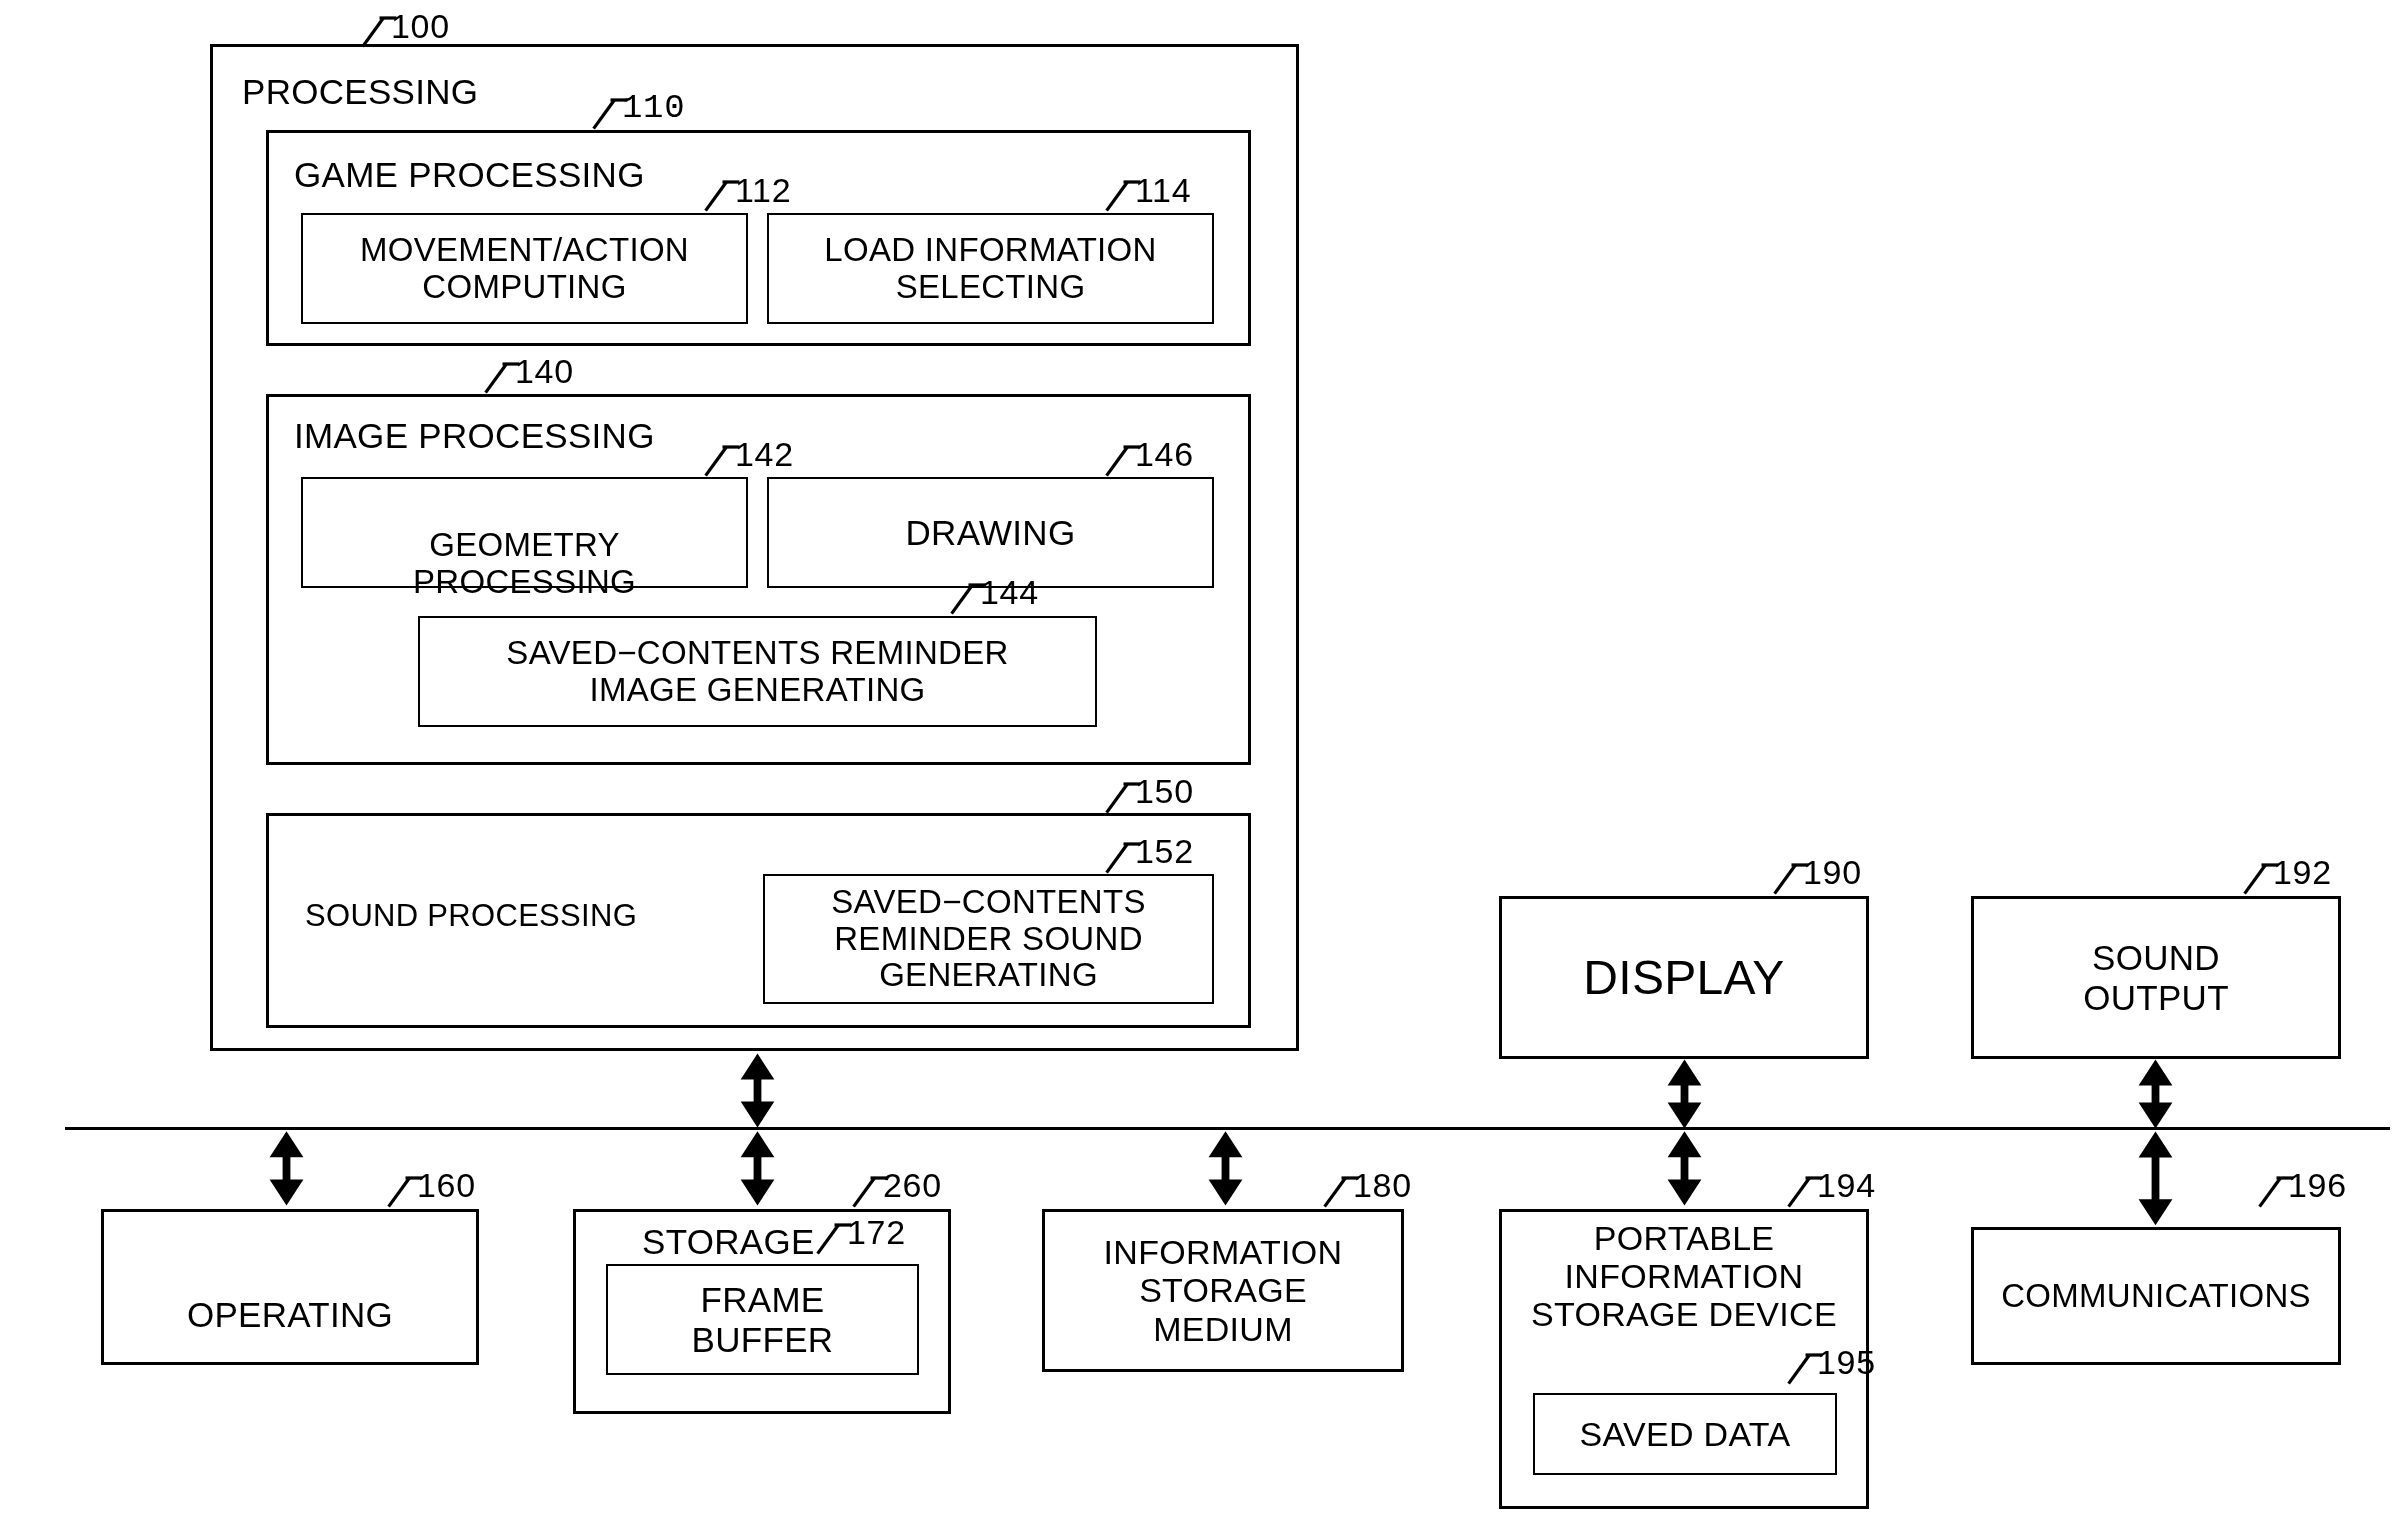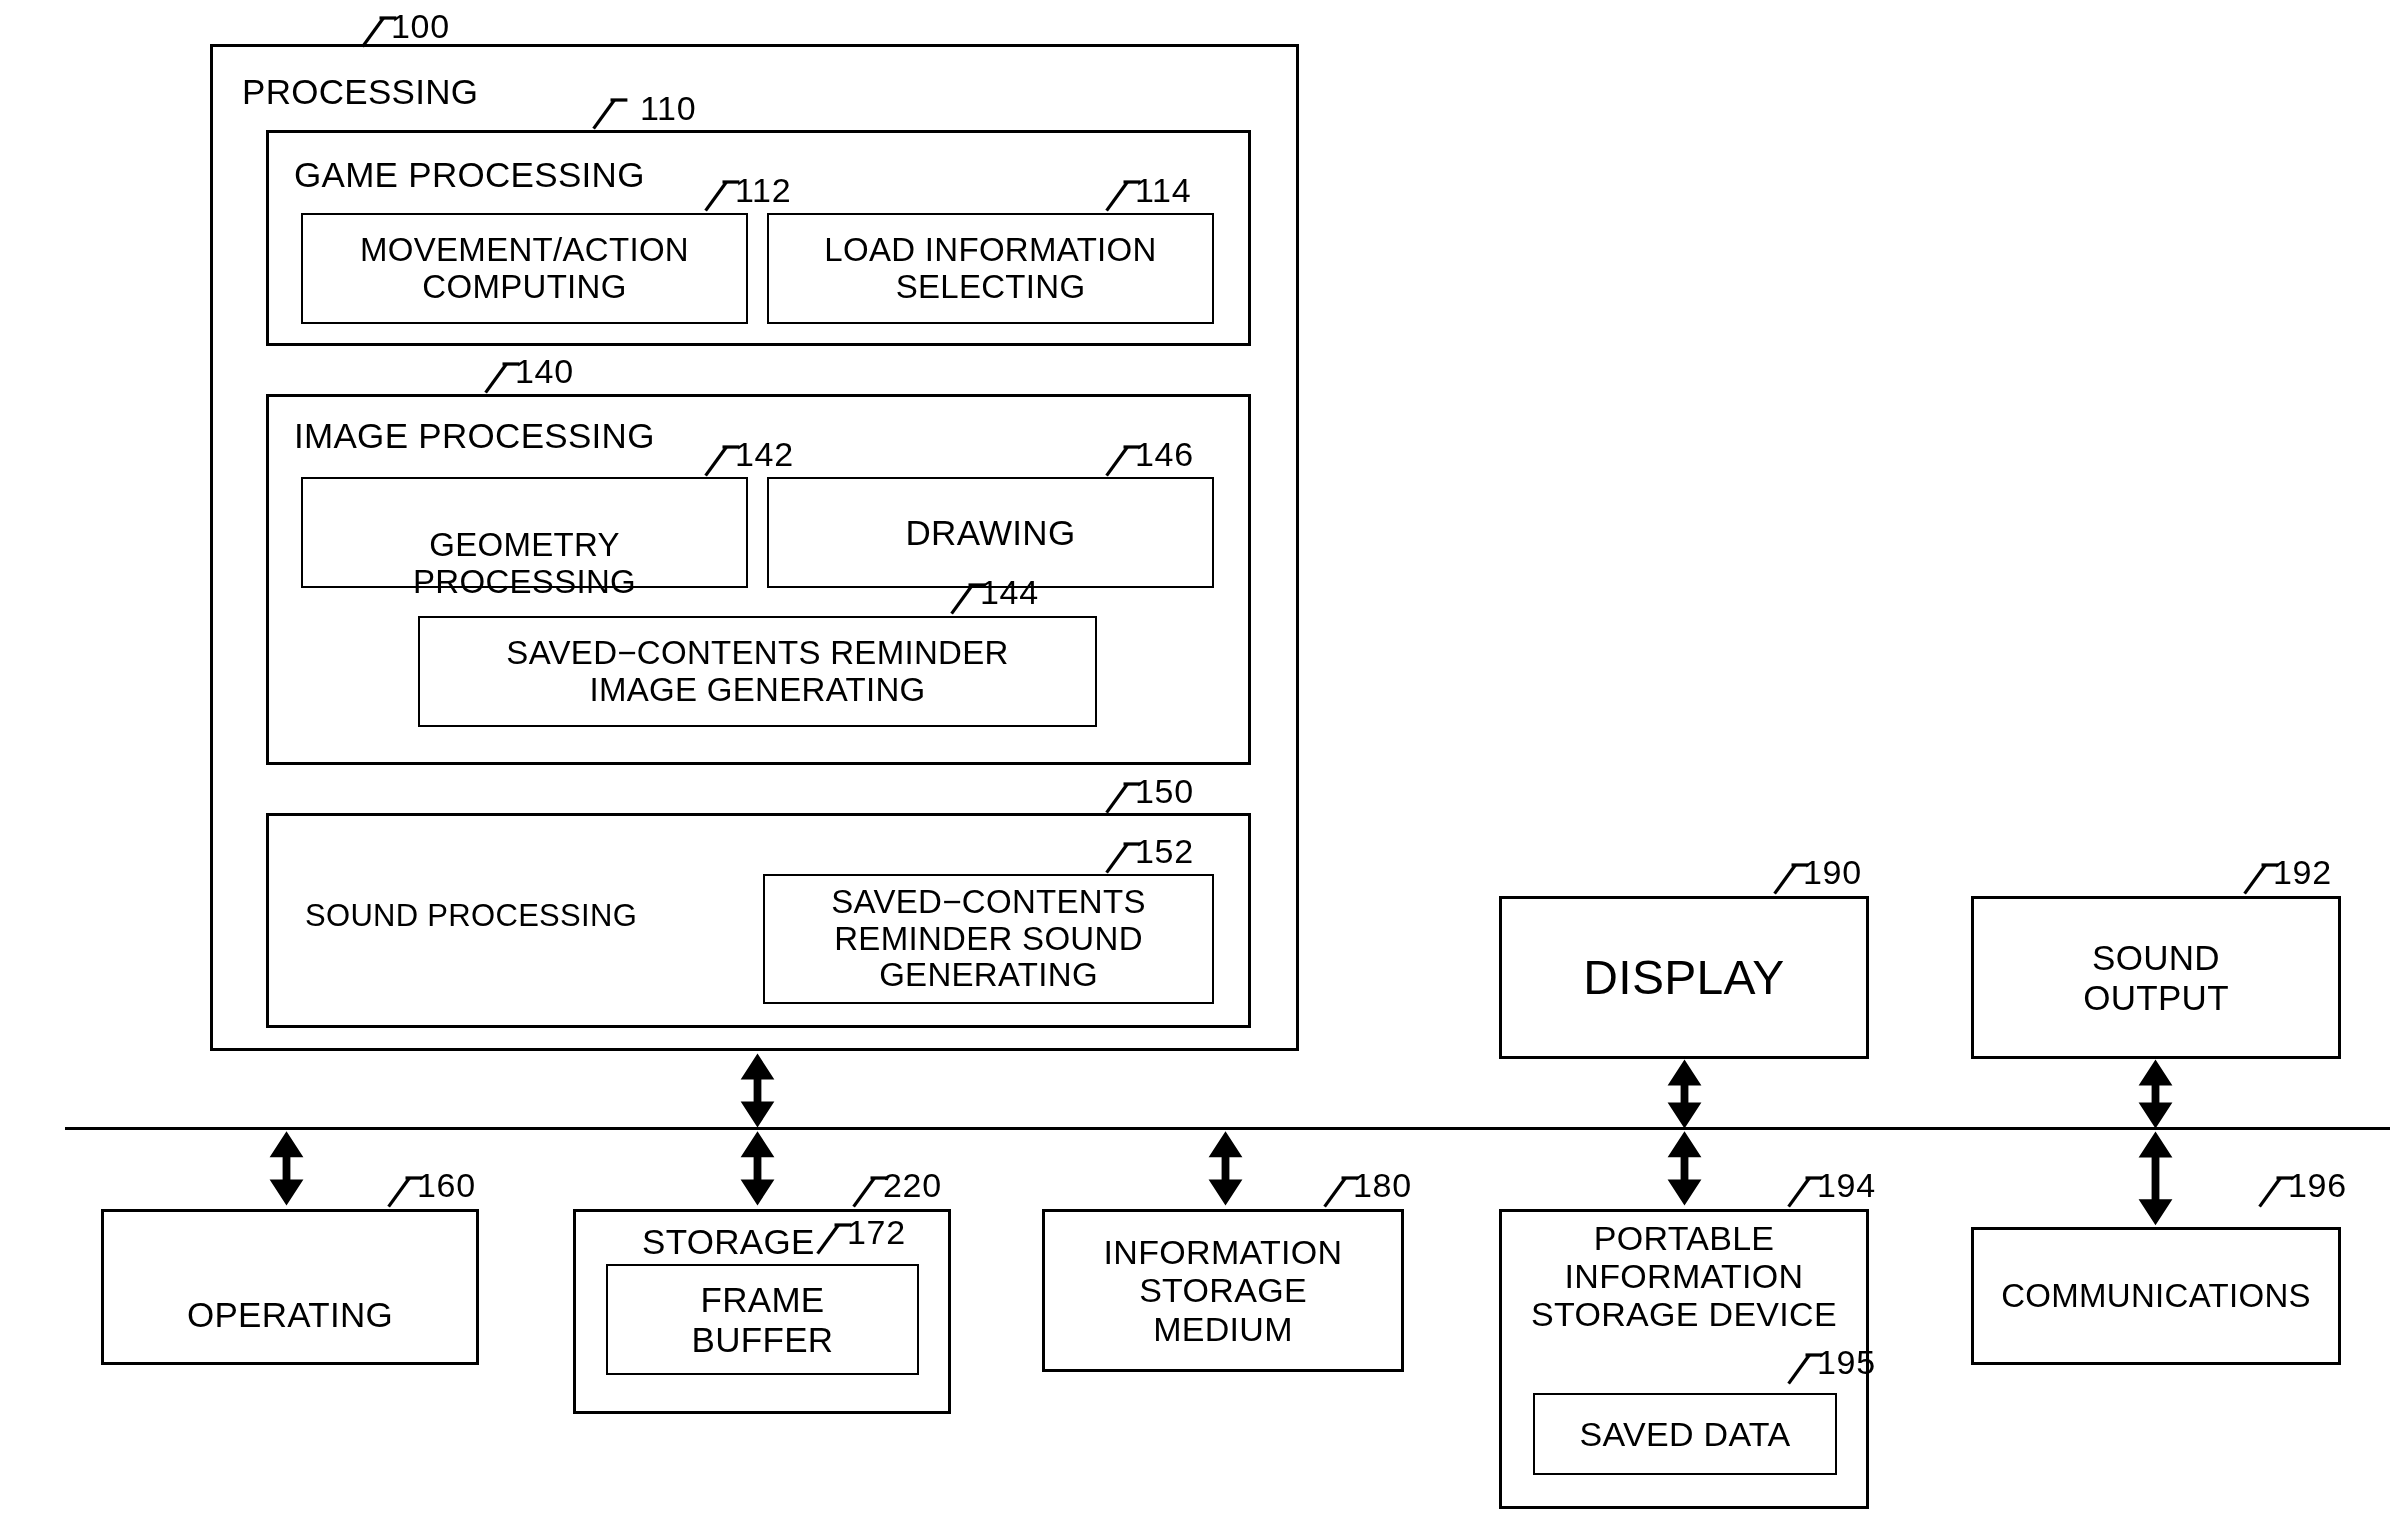--- a/index.html
+++ b/index.html
@@ -68,21 +68,21 @@
   <div class="tick" style="left:360px; top:14.3px;">
     <svg width="39" height="34" viewBox="0 0 60 52">
         <path d="M4 50 L36 6" stroke="#000" stroke-width="5" fill="none"></path>
         <path d="M30 6 L56 6" stroke="#000" stroke-width="5" fill="none"></path>
       </svg>
   </div>
 
   <div class="box" style="left:210px; top:44px; width:1089px; height:1007px;"></div>
   <div class="label leftlabel" style="left:242px; top:72px; width:456px; font-size:35px;">PROCESSING</div>
 
-  <div class="ref" style="left:640px; top:89px;">110</div>
+  <div class="ref" style="left:622px; top:89px;font-family:Liberation Mono, monospace;">110</div>
   <div class="tick" style="left:591px; top:96px;">
     <svg width="39" height="34" viewBox="0 0 60 52">
         <path d="M4 50 L36 6" stroke="#000" stroke-width="5" fill="none"></path>
         <path d="M30 6 L56 6" stroke="#000" stroke-width="5" fill="none"></path>
       </svg>
   </div>
 
   <div class="box" style="left:266px; top:130px; width:985px; height:216px;"></div>
   <div class="label leftlabel" style="left:294px; top:155px; width:456px; font-size:35px;">GAME PROCESSING</div>
 
@@ -265,21 +265,21 @@
     <svg width="39" height="34" viewBox="0 0 60 52">
         <path d="M4 50 L36 6" stroke="#000" stroke-width="5" fill="none"></path>
         <path d="M30 6 L56 6" stroke="#000" stroke-width="5" fill="none"></path>
       </svg>
   </div>
   <div class="box" style="left:101px; top:1209px; width:378px; height:156px;"></div>
   <div class="centerer" style="left:101px; top:1209px; width:378px; height:156px;margin-top:28px;">
     <div class="label" style="position:relative; left:auto; top:auto; width:100%; font-size:35px;">OPERATING</div>
   </div>
 
-  <div class="ref" style="left:883px; top:1166px;">220</div>
+  <div class="ref" style="left:883px; top:1166px;">260</div>
   <div class="tick" style="left:851px; top:1174px;">
     <svg width="39" height="34" viewBox="0 0 60 52">
         <path d="M4 50 L36 6" stroke="#000" stroke-width="5" fill="none"></path>
         <path d="M30 6 L56 6" stroke="#000" stroke-width="5" fill="none"></path>
       </svg>
   </div>
   <div class="box" style="left:573px; top:1209px; width:378px; height:205px;"></div>
   <div class="label leftlabel" style="left:642px; top:1222px; width:274px; font-size:35px;">STORAGE</div>
 
   <div class="ref" style="left:847px; top:1213px;">172</div>

